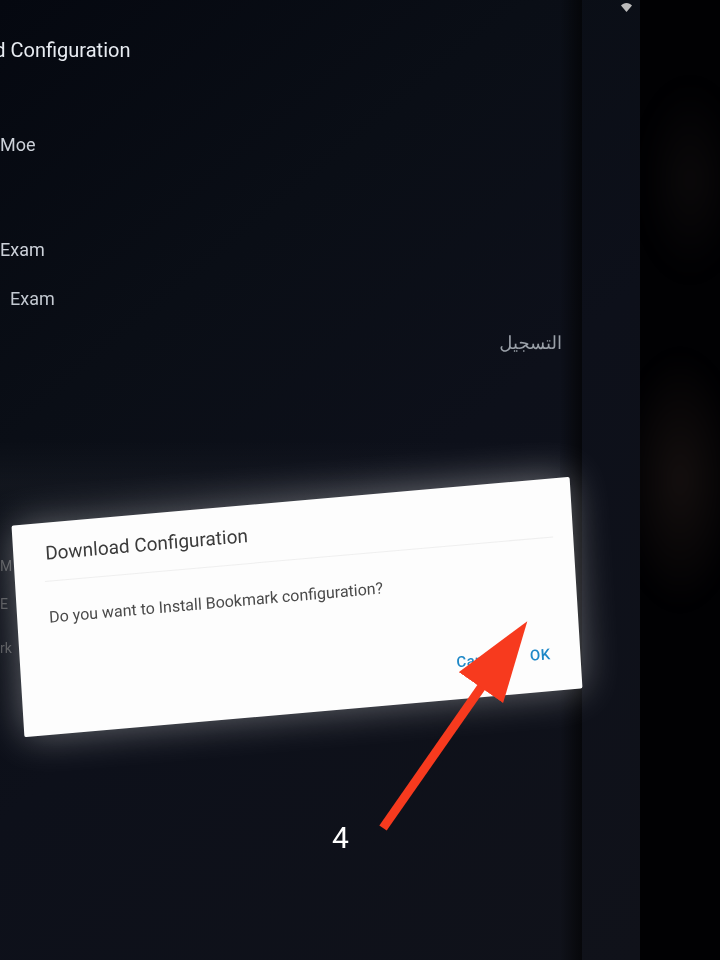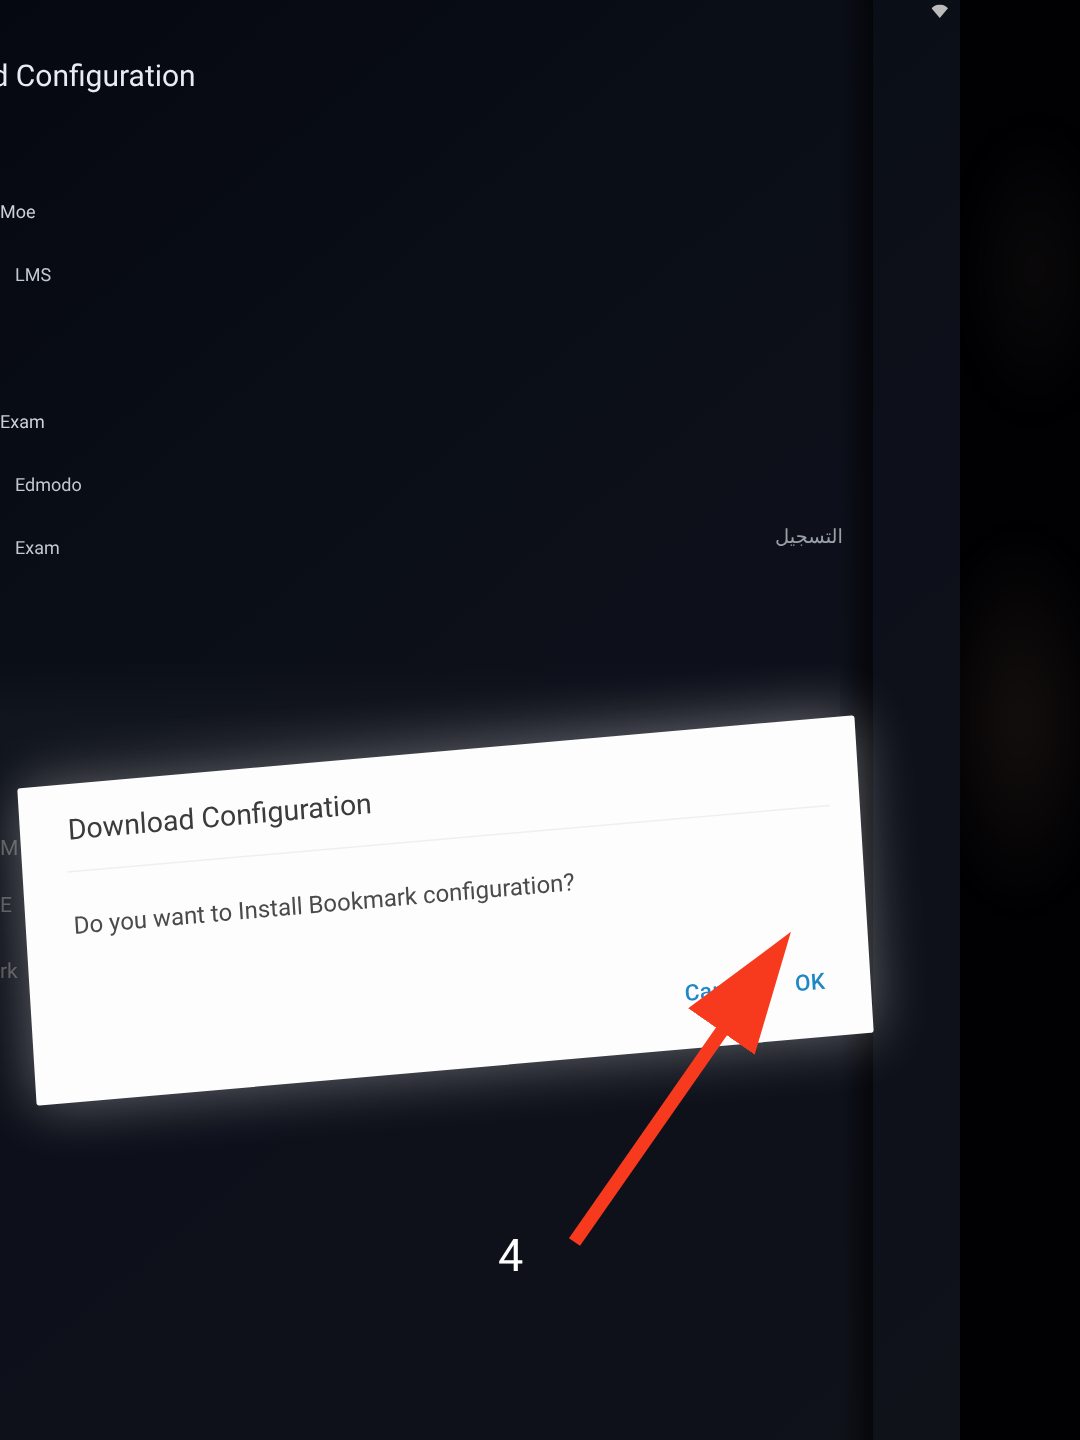--- a/index.html
+++ b/index.html
@@ -3,23 +3,23 @@
   <meta charset="utf-8">
   <style>
     *{margin:0;padding:0;box-sizing:border-box;font-family:Roboto,Arial,sans-serif}
     body{width:720px;height:960px;background:#0a0d14;overflow:hidden;position:relative}
     .screen{position:absolute;top:0;left:0;right:80px;bottom:0;background:linear-gradient(140deg,#050810 0%,#0a0e16 30%,#0d101a 55%,#10121a 100%);overflow:hidden}
     .statusbar{height:18px;display:flex;justify-content:flex-end;gap:6px;color:#ccc;font-size:10px;padding:3px 8px 0}
     .wifi{font-size:10px}
     .header{padding:20px 0 18px 0}
     .header-title{color:#e8ecf2;font-size:20px;font-weight:400;margin-left:-28px}
     .list{padding-top:40px}
-    .item{color:#ccd1d9;font-size:12px;font-weight:400;padding:14px 0 14px 0;margin-left:0}
+    .item{color:#ccd1d9;font-size:18px;font-weight:400;padding:14px 0 14px 0;margin-left:0}
     .sub{margin-left:10px;color:#c3c9d1}
-    .reg{position:absolute;right:78px;top:350px;color:#9aa0a8;font-size:13px;direction:rtl}
+    .reg{position:absolute;right:78px;top:332px;color:#9aa0a8;font-size:18px;direction:rtl}
     .trunc-col{position:absolute;left:0;top:558px;display:flex;flex-direction:column;gap:22px;color:#888;font-size:14px}
     .trunc-col div{opacity:.55}
     .dialog-wrap{position:absolute;left:17px;top:501px;width:560px;height:212px;perspective:1000px}
     .dialog{position:relative;width:100%;height:100%;background:#fdfdfd;transform:rotate(-3.5deg) skewY(-1.5deg);box-shadow:0 0 38px rgba(255,255,255,.38);border-radius:2px}
     .dlg-title{color:#3b3b3b;font-size:19px;padding:19px 0 0 32px}
     .dlg-divider{height:1px;background:#e6e6e6;margin:16px 20px 0 30px;opacity:.6}
     .dlg-msg{color:#4a4a4a;font-size:16px;padding:26px 0 0 32px}
     .dlg-btns{position:absolute;right:30px;bottom:28px;display:flex;gap:26px}
     .dlg-btn{color:#1e88c7;font-size:15px;font-weight:500;letter-spacing:.3px;cursor:pointer;background:none;border:none}
     .arrow{position:absolute;left:345px;top:618px;width:200px;height:230px;pointer-events:none}
@@ -48,24 +48,22 @@
         </svg>
     </span>
   </div>
 
   <div class="header">
     <div class="header-title">oad Configuration</div>
   </div>
 
   <div class="list">
     <div class="item">Moe</div>
-    <div class="item sub">LMS</div>
     <div style="height:56px"></div>
     <div class="item">Exam</div>
-    <div class="item sub">Edmodo</div>
     <div class="item sub">Exam</div>
   </div>
 
   <div class="reg">التسجيل</div>
 
   <div class="trunc-col">
     <div>M</div>
     <div>E</div>
     <div style="margin-top:6px">rk</div>
   </div>

